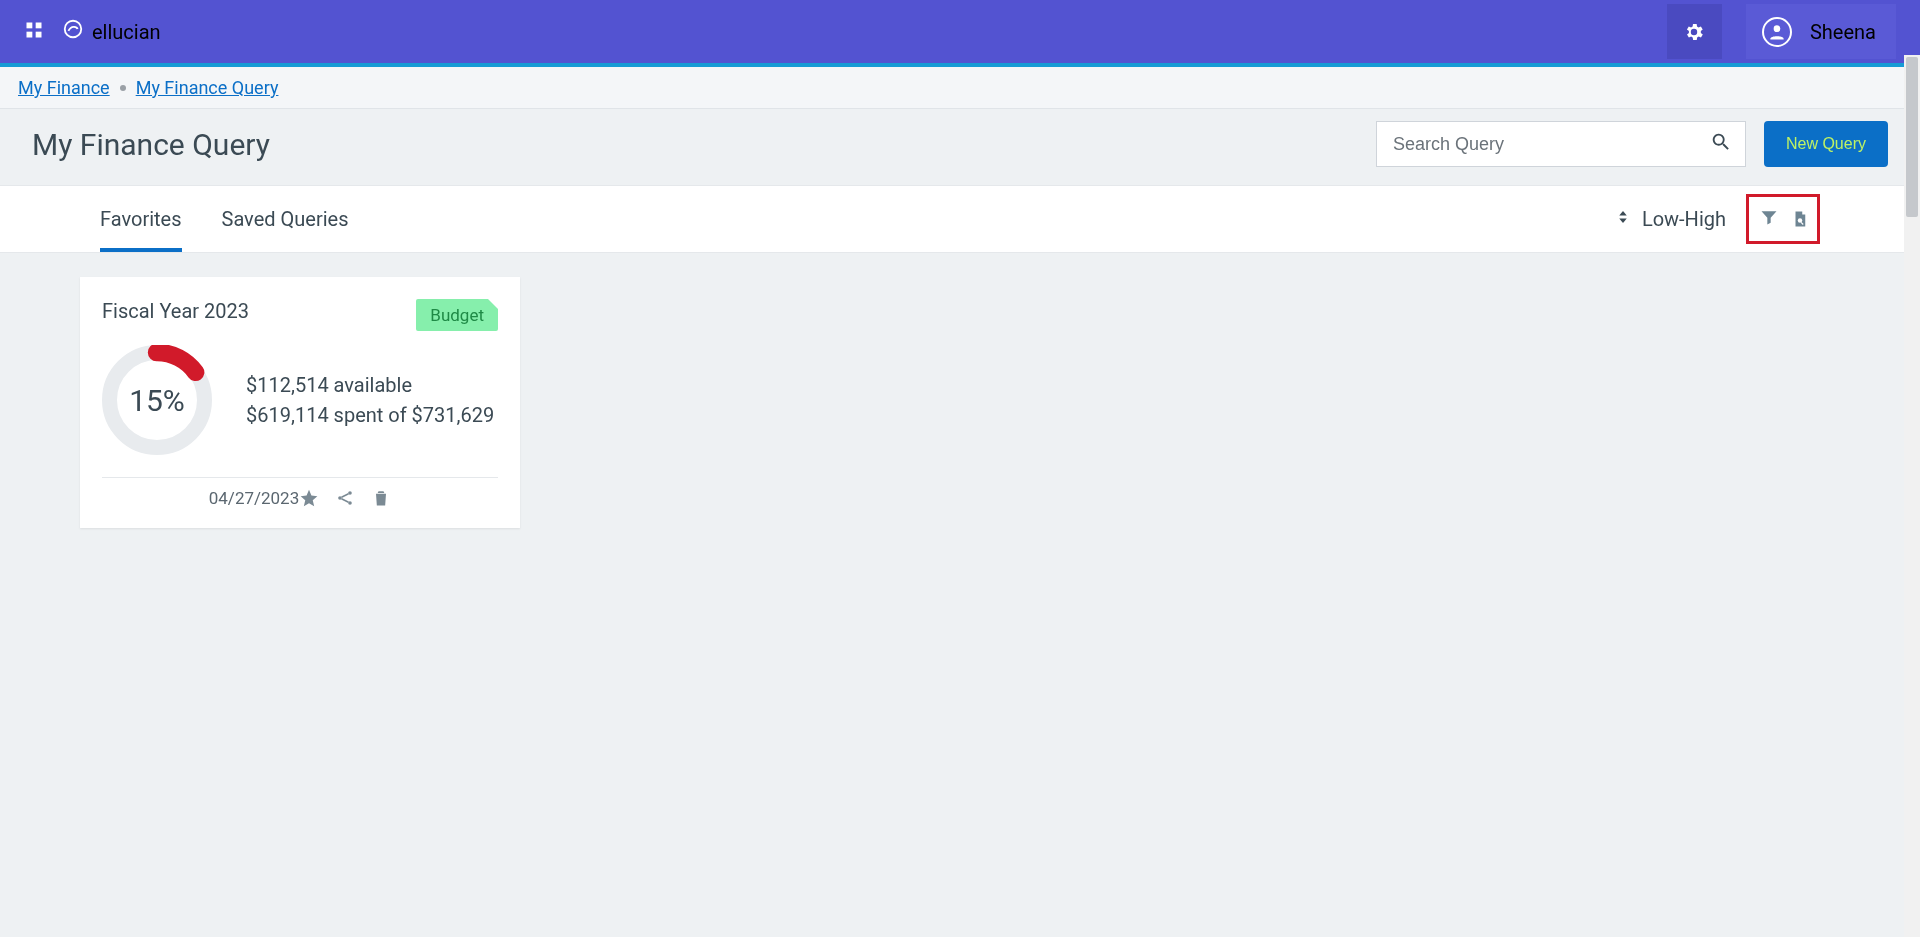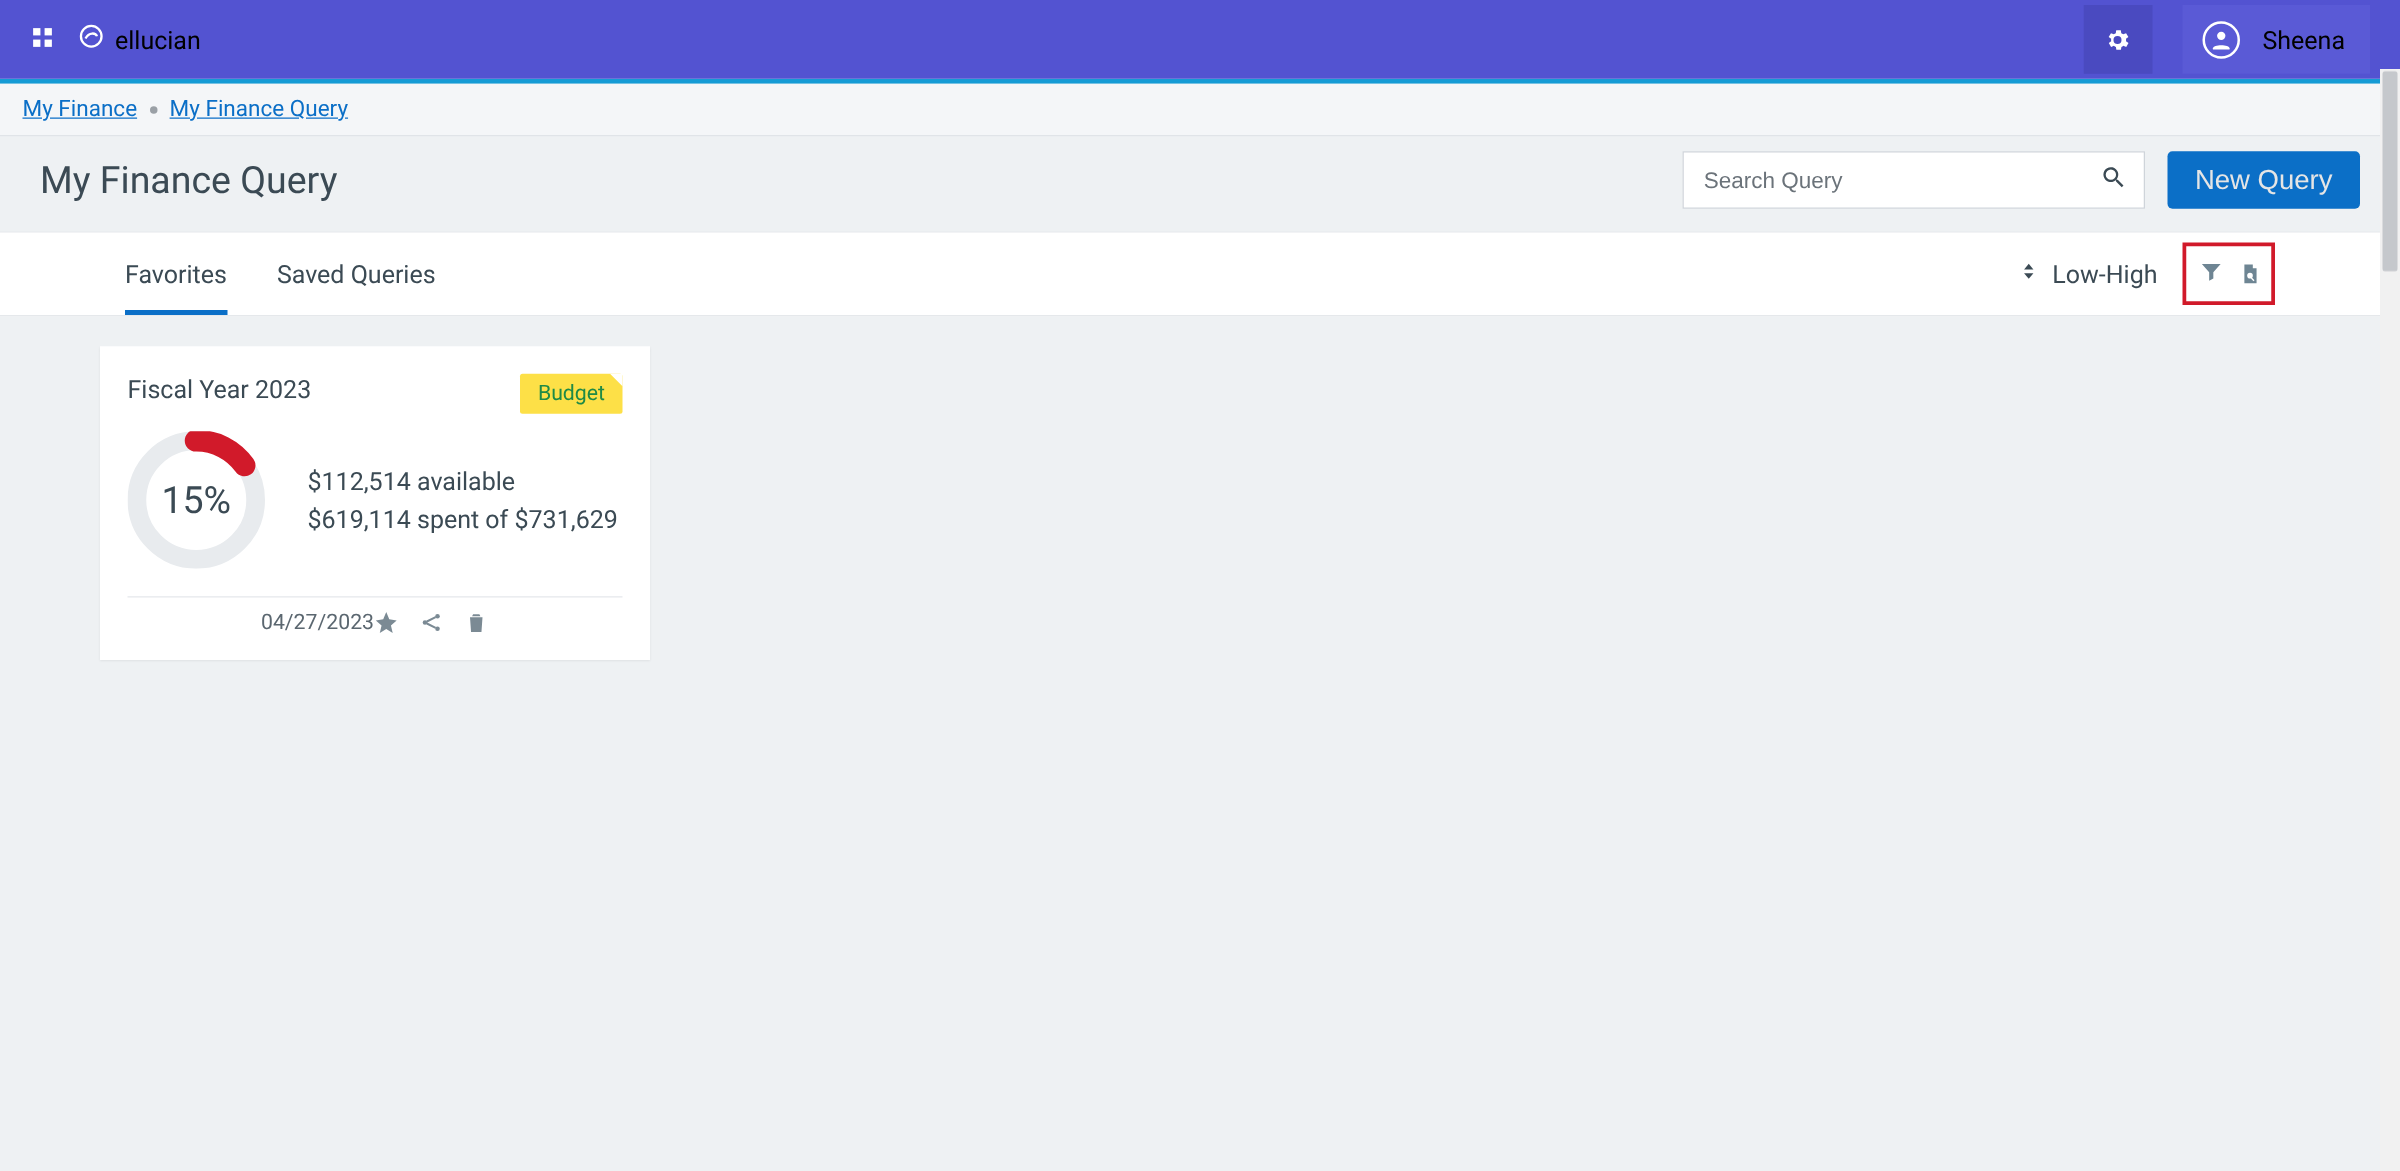--- a/index.html
+++ b/index.html
@@ -51,22 +51,22 @@
   .search-box input {
     width: 370px; height:46px; padding: 0 46px 0 16px;
     font-size:18px; color:#555;
     border:1px solid #cfd4da; border-radius:0;
     background:white;
   }
   .search-box input::placeholder { color:#6b737a; }
   .search-box .search-ic { position:absolute; right:14px; top:50%; transform:translateY(-50%);}
   .search-box .search-ic svg { width:22px; height:22px; fill:#3b4a54;}
   .new-query-btn {
-    background:#0b6fc7; color:#e5e5e5; border:none; border-radius:4px;
-    height:46px; padding: 0 22px; font-size:22px; cursor:pointer;
+    background:#0b6fc7; color:#bef264; border:none; border-radius:4px;
+    height:46px; padding: 0 22px; font-size:16px; cursor:pointer;
   }
 
   .tabs-bar {
     background:white; border-top:1px solid #e5e8eb; border-bottom:1px solid #e5e8eb;
     display:flex; align-items:center; padding: 0 100px 0 100px; height:68px;
   }
   .tabs { display:flex; gap:40px; height:100%; align-items:center;}
   .tab { font-size:20px; color:#3b4a54; cursor:pointer; height:100%; display:flex; align-items:center; border-bottom:4px solid transparent; padding-top:4px;}
   .tab.active { border-bottom-color:#0b6fc7; }
   .tabs-right { margin-left:auto; display:flex; align-items:center; gap:20px;}
@@ -79,21 +79,21 @@
   .redbox { border:3px solid #d11a2a; padding: 6px 2px 6px 10px; display:flex; align-items:center; gap:6px;}
 
   .content { padding: 24px 80px; }
   .card {
     background:white; width:440px; padding: 22px 22px 8px 22px;
     box-shadow: 0 1px 2px rgba(0,0,0,0.08);
   }
   .card-head { display:flex; align-items:flex-start; justify-content:space-between;}
   .card-title { font-size:20px; color:#3b4a54;}
   .badge {
-    background:#fde047; color:#1f8a46; font-size:17px; padding:6px 14px;
+    background:#86efac; color:#1f8a46; font-size:17px; padding:6px 14px;
     border-radius:2px; position:relative;
   }
   .badge::after{
     content:""; position:absolute; top:0; right:0;
     width:0; height:0; border-top:10px solid white; border-left:10px solid transparent;
   }
   .card-body { display:flex; gap:34px; margin-top:14px; align-items:center;}
   .donut-wrap { position:relative; width:110px; height:110px;}
   .donut-wrap svg { width:110px; height:110px; transform: rotate(-90deg);}
   .donut-bg { fill:none; stroke:#e8ebee; stroke-width:6;}

